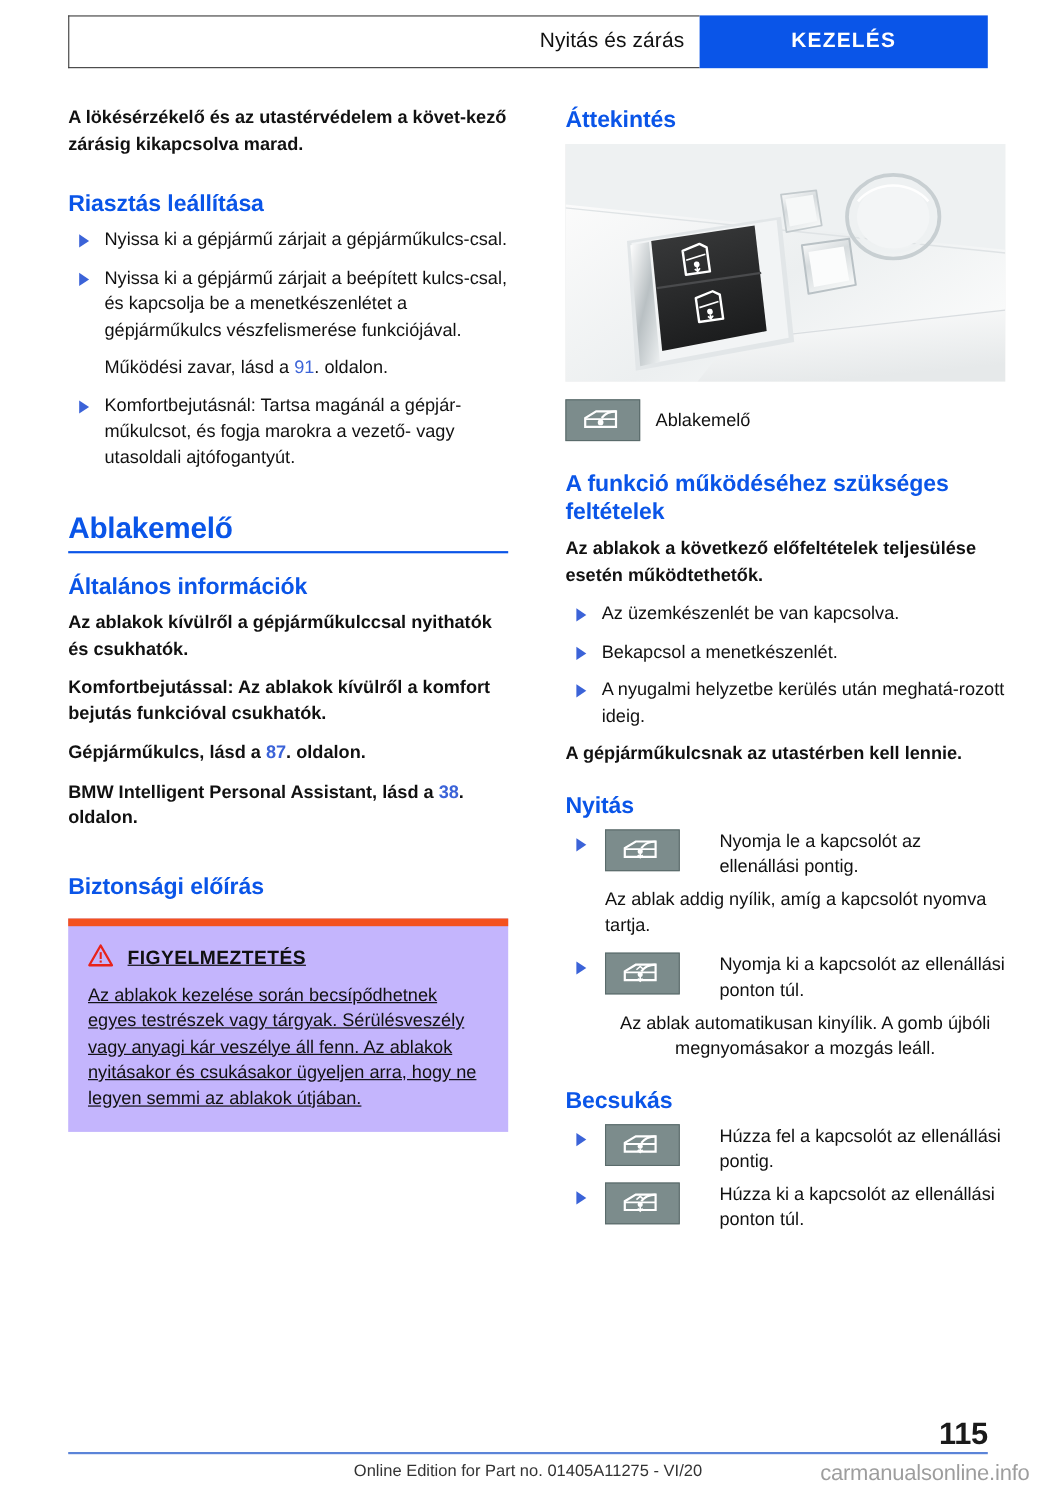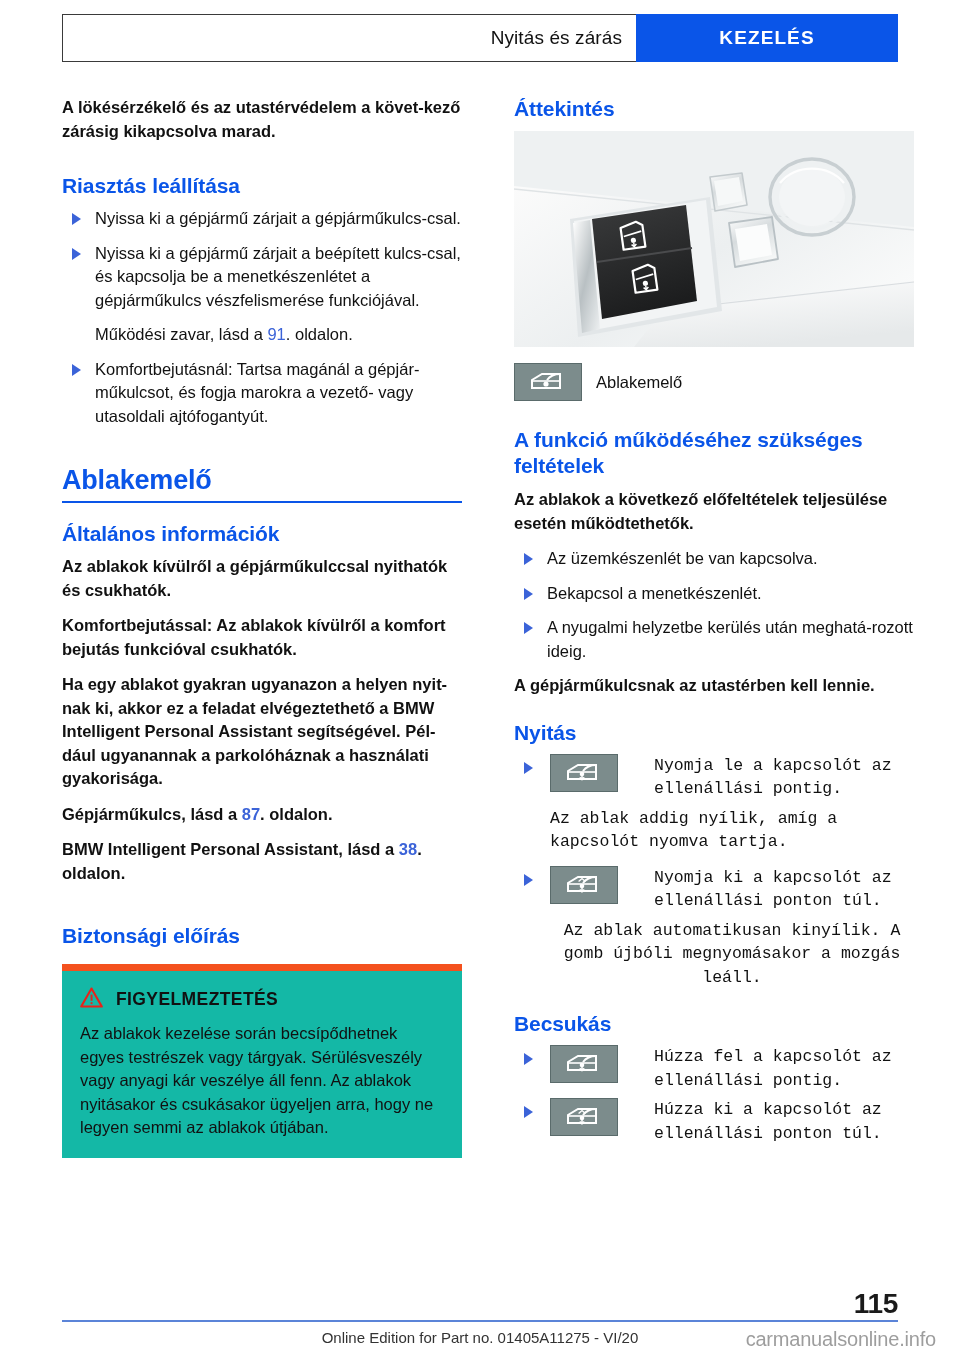--- a/index.html
+++ b/index.html
@@ -139,21 +139,20 @@
     padding: 0;
   }
   ul.iconlist li {
     position: relative;
     min-height: 40px;
     padding-left: 140px;
     font-size: 16.5px;
     line-height: 23.5px;
     color: #111111;
     margin-bottom: 6px;
-    font-family: Liberation Mono, monospace;
   }
   ul.iconlist li .tri {
     position: absolute;
     left: 10px;
     top: 8px;
     width: 0;
     height: 0;
     border-top: 6px solid transparent;
     border-bottom: 6px solid transparent;
     border-left: 9px solid #3b63d8;
@@ -203,25 +202,26 @@
     margin-bottom: 26px;
   }
   .caption-text {
     font-size: 16.5px;
     color: #111111;
   }
 
   
   .warnbox {
     margin-top: 16px;
-    background: #14b8a6;
+    background: #c4b5fd;
     border-top: 7px solid #f4511e;
     padding: 16px 18px 18px 18px;
     box-sizing: border-box;
     width: 400px;
+    text-decoration: underline;
   }
   .warn-head {
     display: flex;
     align-items: center;
     gap: 13px;
     margin-bottom: 10px;
   }
   .warn-title {
     font-size: 17.5px;
     font-weight: bold;
@@ -312,21 +312,20 @@
     <div class="spacer-lg"></div>
 
     <h1 class="chapter">Ablakemelő</h1>
 
     <div class="spacer-md"></div>
 
     <h2 class="sect">Általános információk</h2>
 
     <p class="body-p">Az ablakok kívülről a gépjárműkulccsal nyithatók és csukhatók.</p>
     <p class="body-p">Komfortbejutással: Az ablakok kívülről a komfort bejutás funkcióval csukhatók.</p>
-    <p class="body-p">Ha egy ablakot gyakran ugyanazon a helyen nyit-nak ki, akkor ez a feladat elvégeztethető a BMW Intelligent Personal Assistant segítségével. Pél-dául ugyanannak a parkolóháznak a használati gyakorisága.</p>
 
     <p class="body-p"><span>Gépjárműkulcs, lásd a </span><span class="pageref">87</span><span>. oldalon.</span></p>
 
     <p class="body-p"><span>BMW Intelligent Personal Assistant, lásd a </span><span class="pageref">38</span><span>. oldalon.</span></p>
 
     <div class="spacer-lg"></div>
 
     <h2 class="sect">Biztonsági előírás</h2>
 
     <div class="warnbox">

